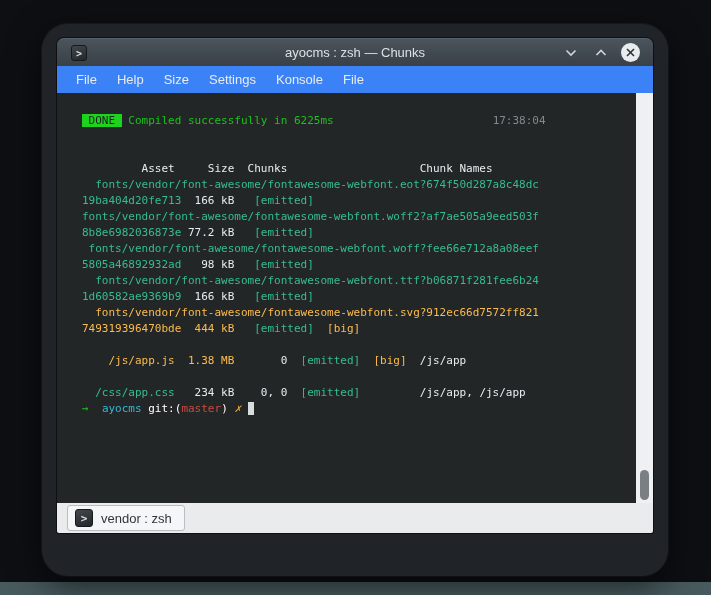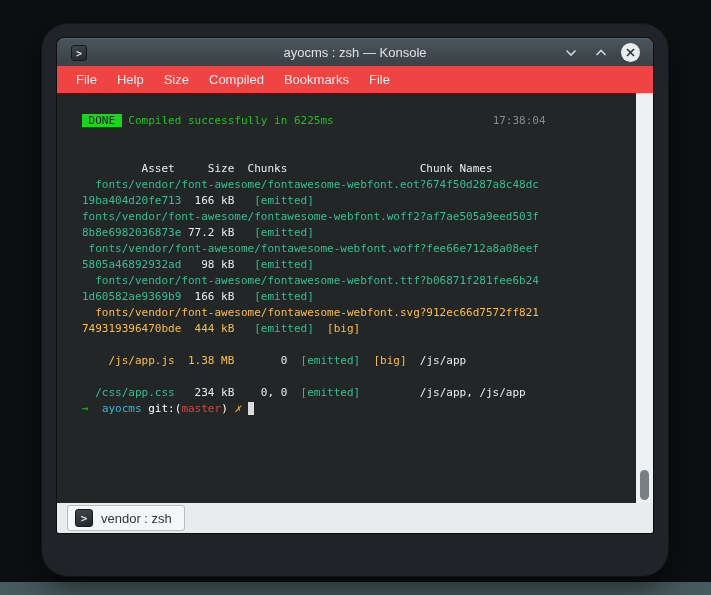--- a/index.html
+++ b/index.html
@@ -19,21 +19,21 @@
   .kicon{width:16px;height:16px;border-radius:3px;margin-left:14px;
          background:linear-gradient(160deg,#42484e,#24272a);border:1px solid #16181a;
          color:#d6dadd;font-family:"DejaVu Sans Mono",monospace;font-size:10px;font-weight:bold;
          line-height:15px;text-align:center;box-sizing:border-box;}
   #window-title{position:absolute;left:0;right:0;text-align:center;color:#dde0e3;font-size:13px;}
   #win-buttons{margin-left:auto;display:flex;align-items:center;gap:11px;padding-right:13px;z-index:2;}
   .winbtn{width:19px;height:19px;display:flex;align-items:center;justify-content:center;
          background:transparent;border:none;padding:0;cursor:default;}
   #close-button{background:#e9ecee;border-radius:50%;}
   
-  #menubar{height:27px;flex:0 0 27px;background:#ef4444;display:flex;align-items:center;
+  #menubar{height:27px;flex:0 0 27px;background:#3b82f6;display:flex;align-items:center;
          padding-left:10px;gap:2px;}
   .menu-item{color:#e9ebed;font-size:13px;padding:3px 9px;border-radius:2px;}
   
   #terminal{flex:1 1 auto;background:#232627;position:relative;overflow:hidden;}
   #terminal-output{position:absolute;left:9px;top:4px;right:20px;margin:16px;
          font-family:"DejaVu Sans Mono",monospace;font-size:11px;line-height:16px;}
   .trow{height:16px;white-space:pre;}
   .c-g{color:#1dc11d}.c-m{color:#35bd8c}.c-y{color:#fdbc4b}.c-w{color:#e9ecee}
   .c-gy{color:#83898c}.c-c{color:#3ab6d6}.c-b{color:#ffffff}.c-r{color:#c94b40}
   .c-yx{color:#dca63f;font-style:italic}
@@ -54,21 +54,21 @@
 <body>
 
 <div id="stage">
   <div id="bottom-strip"></div>
   <div id="backdrop-card"></div>
 
   <div id="window">
 
     <div id="titlebar">
       <div class="kicon">&gt;</div>
-      <div id="window-title">ayocms : zsh — Konsole</div>
+      <div id="window-title">ayocms : zsh — Chunks</div>
       <div id="win-buttons">
         <button class="winbtn" id="min-button">
           <svg width="12" height="8" viewBox="0 0 12 8">
             <polyline points="1.5,1.5 6,6 10.5,1.5" fill="none" stroke="#cfd4d7" stroke-width="1.6"></polyline>
           </svg>
         </button>
         <button class="winbtn" id="max-button">
           <svg width="12" height="8" viewBox="0 0 12 8">
             <polyline points="1.5,6 6,1.5 10.5,6" fill="none" stroke="#cfd4d7" stroke-width="1.6"></polyline>
           </svg>
@@ -79,22 +79,22 @@
             <line x1="9" y1="2" x2="2" y2="9" stroke="#2e3338" stroke-width="1.6"></line>
           </svg>
         </button>
       </div>
     </div>
 
     <div id="menubar">
       <span class="menu-item">File</span>
       <span class="menu-item">Help</span>
       <span class="menu-item">Size</span>
-      <span class="menu-item">Compiled</span>
-      <span class="menu-item">Bookmarks</span>
+      <span class="menu-item">Settings</span>
+      <span class="menu-item">Konsole</span>
       <span class="menu-item">File</span>
     </div>
 
     <div id="terminal">
       <pre id="terminal-output"><div class="trow"><span class="c-badge"> DONE </span><span class="c-g"> Compiled successfully in 6225ms</span><span class="c-w">                        </span><span class="c-gy">17:38:04</span></div><div class="trow"></div><div class="trow"></div><div class="trow"><span class="c-w">         Asset     Size  Chunks                    Chunk Names</span></div><div class="trow"><span class="c-m">  fonts/vendor/font-awesome/fontawesome-webfont.eot?674f50d287a8c48dc</span></div><div class="trow"><span class="c-m">19ba404d20fe713</span><span class="c-w">  166 kB   </span><span class="c-m">[emitted]</span></div><div class="trow"><span class="c-m">fonts/vendor/font-awesome/fontawesome-webfont.woff2?af7ae505a9eed503f</span></div><div class="trow"><span class="c-m">8b8e6982036873e</span><span class="c-w"> 77.2 kB   </span><span class="c-m">[emitted]</span></div><div class="trow"><span class="c-m"> fonts/vendor/font-awesome/fontawesome-webfont.woff?fee66e712a8a08eef</span></div><div class="trow"><span class="c-m">5805a46892932ad</span><span class="c-w">   98 kB   </span><span class="c-m">[emitted]</span></div><div class="trow"><span class="c-m">  fonts/vendor/font-awesome/fontawesome-webfont.ttf?b06871f281fee6b24</span></div><div class="trow"><span class="c-m">1d60582ae9369b9</span><span class="c-w">  166 kB   </span><span class="c-m">[emitted]</span></div><div class="trow"><span class="c-y">  fonts/vendor/font-awesome/fontawesome-webfont.svg?912ec66d7572ff821</span></div><div class="trow"><span class="c-y">749319396470bde</span><span class="c-y">  444 kB</span><span class="c-w">   </span><span class="c-m">[emitted]</span><span class="c-w">  </span><span class="c-y">[big]</span></div><div class="trow"></div><div class="trow"><span class="c-y">    /js/app.js  1.38 MB</span><span class="c-w">       0  </span><span class="c-m">[emitted]</span><span class="c-w">  </span><span class="c-y">[big]</span><span class="c-w">  /js/app</span></div><div class="trow"></div><div class="trow"><span class="c-m">  /css/app.css</span><span class="c-w">   234 kB    0, 0  </span><span class="c-m">[emitted]</span><span class="c-w">         /js/app, /js/app</span></div><div class="trow"><span class="c-g">→  </span><span class="c-c">ayocms</span><span class="c-w"> </span><span class="c-b">git:(</span><span class="c-r">master</span><span class="c-b">)</span><span class="c-w"> </span><span class="c-yx">✗</span><span class="c-w"> </span><span class="c-cursor"> </span></div></pre>
       <div id="scrollbar">
         <div id="scrollbar-thumb"></div>
       </div>
     </div>
 

